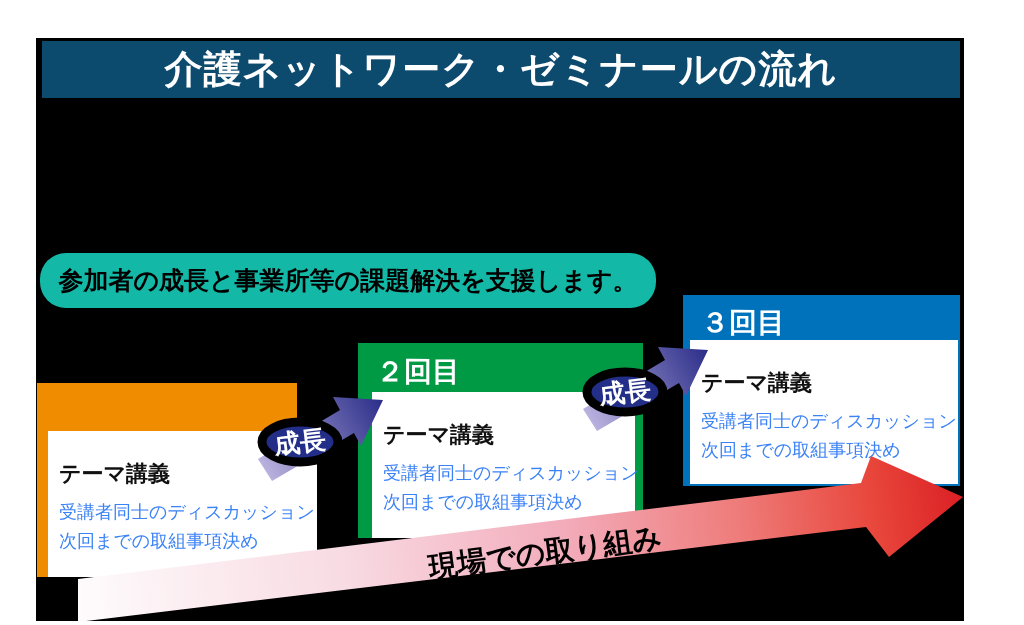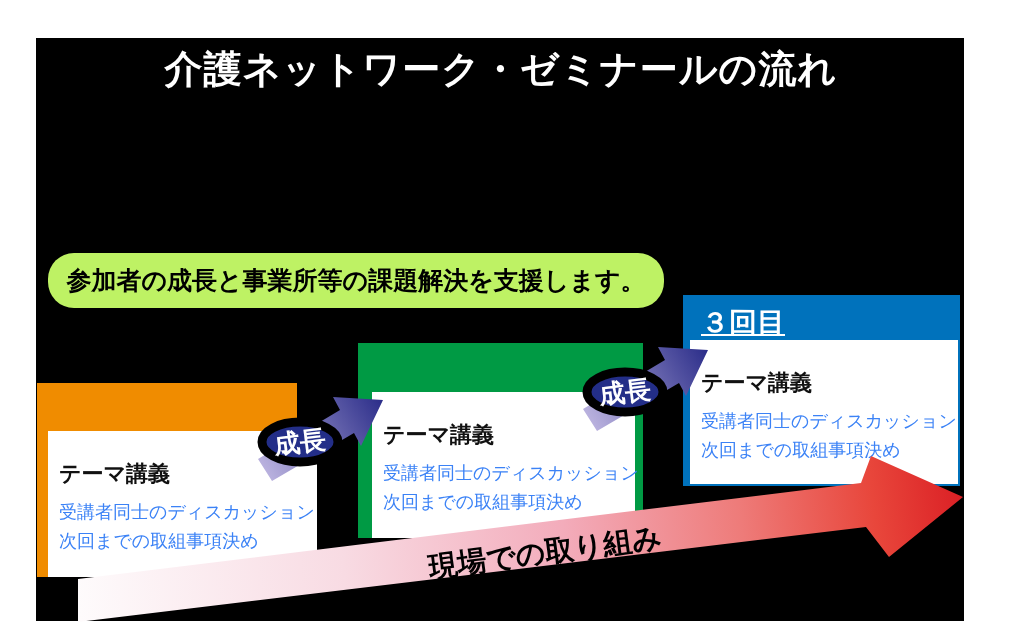--- a/index.html
+++ b/index.html
@@ -8,39 +8,39 @@
     background:#ffffff;
     font-family:"Liberation Sans","DejaVu Sans",sans-serif;
   }
   .abs { position:absolute; }
 
   
   .canvas { left:36px; top:38px; width:928px; height:583px; background:#000; }
 
   
   .title-bar {
-    left:42px; top:41px; width:918px; height:57px; background:#000000;
+    left:42px; top:41px; width:918px; height:57px; background:#0c4a6e;
     display:flex; align-items:center; justify-content:center;
   }
   .title-bar span { color:#fff; font-size:38px; font-weight:bold; letter-spacing:1px; white-space:nowrap; }
 
   
   .support-box {
-    left:48px; top:253px; width:616px; height:55px; background:#bef264; border-radius:26px;
+    left:40px; top:253px; width:616px; height:55px; background:#14b8a6; border-radius:26px;
     display:flex; align-items:center; justify-content:center;
   }
   .support-box span { color:#000; font-size:25px; font-weight:bold; white-space:nowrap; }
 
   
   .card-frame { }
   .frame1 { left:37px;  top:383px; width:260px; height:194px; background:#F08C00; }
   .frame2 { left:358px; top:343px; width:285px; height:195px; background:#009A44; }
   .frame3 { left:683px; top:295px; width:277px; height:191px; background:#0072BC; }
 
-  .card-label { color:#fff; font-size:28px; font-weight:bold; white-space:nowrap;text-decoration:underline; }
+  .card-label { color:#fff; font-size:28px; font-weight:bold; white-space:nowrap; }
   .label1 { left:55px;  top:392px; }
   .label2 { left:376px; top:353px; }
   .label3 { left:701px; top:304px; }
 
   .card-body { background:#fff; padding:28px 0 0 11px; box-sizing:border-box; }
   .body1 { left:48px;  top:431px; width:269px; height:146px; }
   .body2 { left:372px; top:392px; width:263px; height:146px; }
   .body3 { left:690px; top:340px; width:268px; height:144px; }
 
   .body-title { font-size:22px; font-weight:bold; color:#111; margin-bottom:9px; white-space:nowrap; }
@@ -70,20 +70,21 @@
     <div class="body-line">受講者同士のディスカッション</div>
     <div class="body-line">次回までの取組事項決め</div>
   </div>
 
   <div class="abs card-frame frame2"></div>
   <div class="abs card-body body2">
     <div class="body-title">テーマ講義</div>
     <div class="body-line">受講者同士のディスカッション</div>
     <div class="body-line">次回までの取組事項決め</div>
   </div>
+  <div class="abs card-label label2">２回目</div>
 
   <div class="abs card-frame frame3"></div>
   <div class="abs card-body body3">
     <div class="body-title">テーマ講義</div>
     <div class="body-line">受講者同士のディスカッション</div>
     <div class="body-line">次回までの取組事項決め</div>
   </div>
   <div class="abs card-label label3">３回目</div>
 
   <svg class="abs overlay" viewBox="0 0 1024 625">

